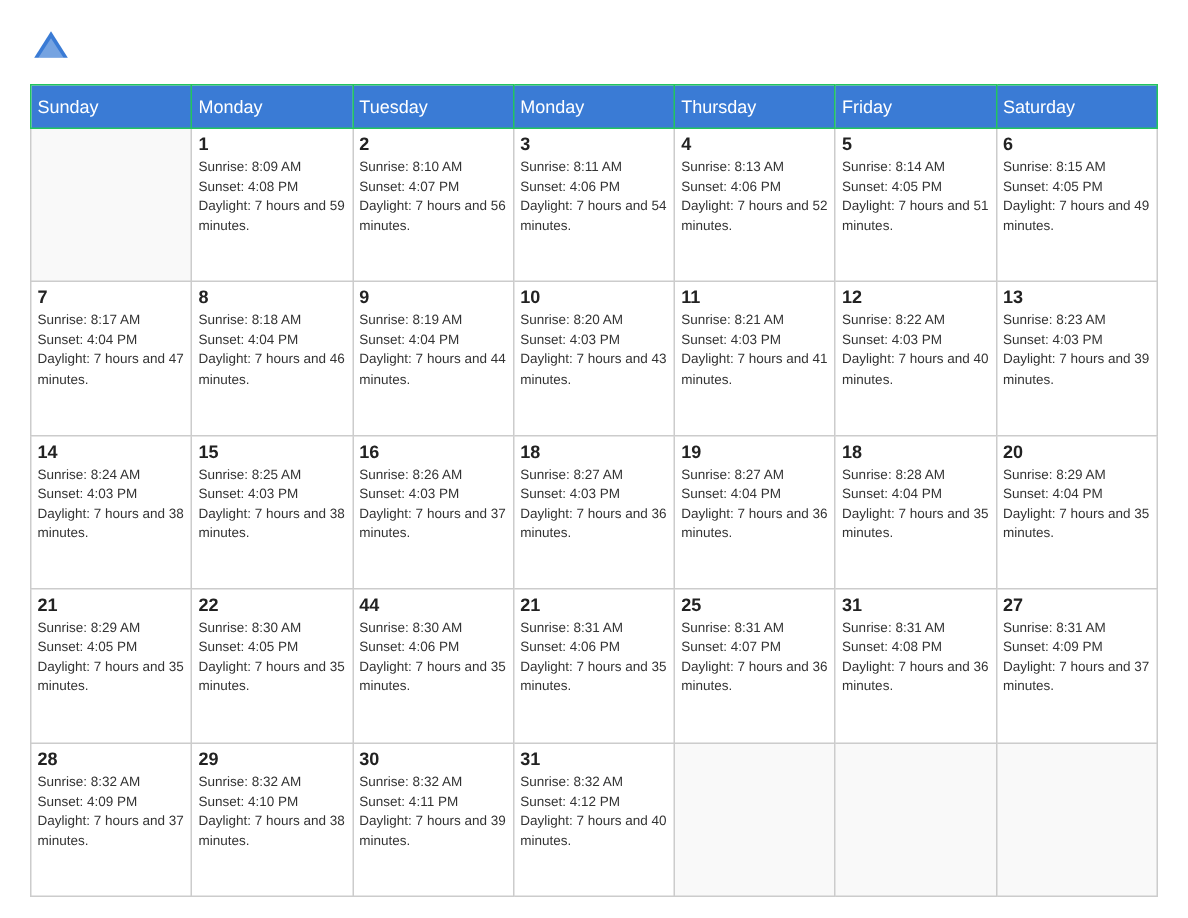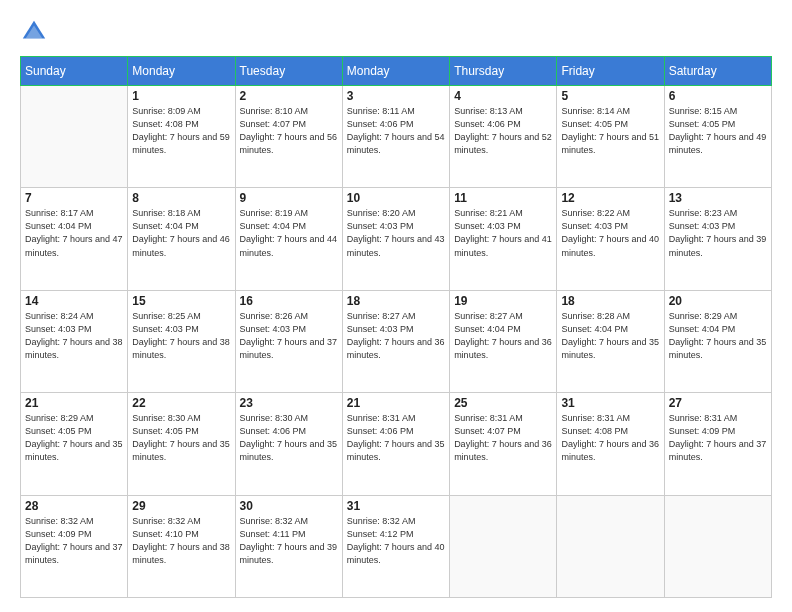--- a/index.html
+++ b/index.html
@@ -223,21 +223,21 @@
         <tr>
           <td>
             <span class="day-number">21</span>
             <div class="day-info">Sunrise: 8:29 AM<br>Sunset: 4:05 PM<br>Daylight: 7 hours and 35 minutes.</div>
           </td>
           <td>
             <span class="day-number">22</span>
             <div class="day-info">Sunrise: 8:30 AM<br>Sunset: 4:05 PM<br>Daylight: 7 hours and 35 minutes.</div>
           </td>
           <td>
-            <span class="day-number">23</span>
+            <span class="day-number">44</span>
             <div class="day-info">Sunrise: 8:30 AM<br>Sunset: 4:06 PM<br>Daylight: 7 hours and 35 minutes.</div>
           </td>
           <td>
             <span class="day-number">21</span>
             <div class="day-info">Sunrise: 8:31 AM<br>Sunset: 4:06 PM<br>Daylight: 7 hours and 35 minutes.</div>
           </td>
           <td>
             <span class="day-number">25</span>
             <div class="day-info">Sunrise: 8:31 AM<br>Sunset: 4:07 PM<br>Daylight: 7 hours and 36 minutes.</div>
           </td>

